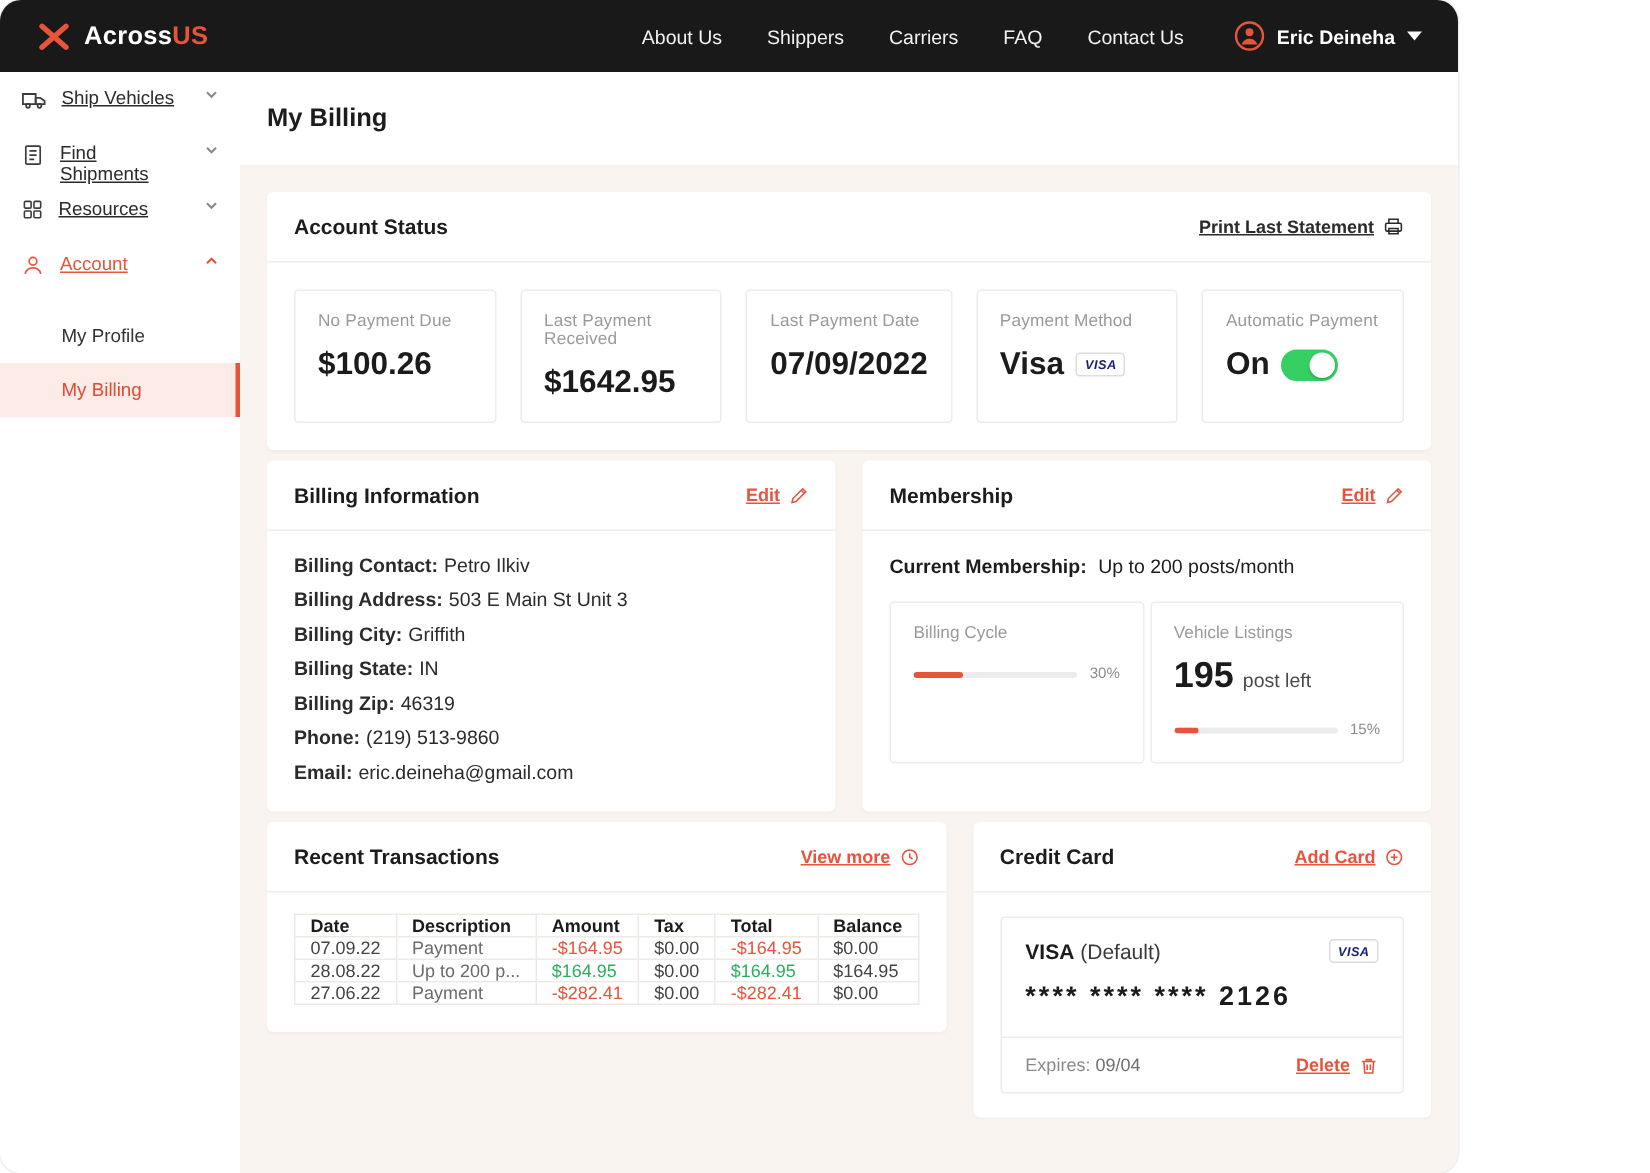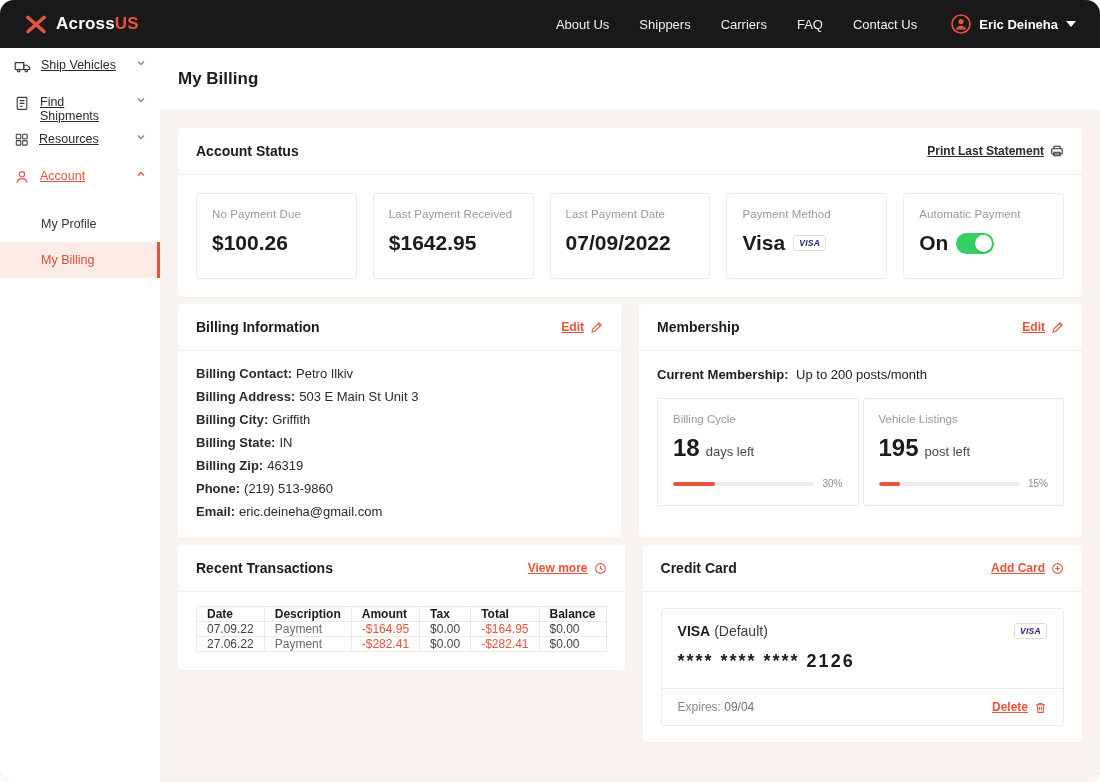--- a/index.html
+++ b/index.html
@@ -1,18 +1,18 @@
 <!DOCTYPE html>
 <html><head>
 <meta charset="utf-8">
 <style>
   * { margin: 0; padding: 0; box-sizing: border-box; }
   html, body { background: #ffffff; font-family: "Liberation Sans", "DejaVu Sans", sans-serif; }
   .app {
-    width: 1100px; height: 782px; overflow: hidden; border-radius: 14px;
+    width: 972px; height: 782px; overflow: hidden; border-radius: 14px;
     display: flex; flex-direction: column; background: #faf4f1; position: relative;
     box-shadow: 0 0 0 1px #eee;
   }
 
   
   .navbar {
     height: 48px; flex: 0 0 48px; background: #191919; color: #fff;
     display: flex; align-items: center; padding: 0 24px;
   }
   .brand { display: flex; align-items: center; gap: 8px; cursor: pointer; }
@@ -320,24 +320,20 @@
               </a>
             </div>
             <div class="membership-body">
               <p class="current-line">
                 <span class="f-label">Current Membership:</span>
                 <span>Up to 200 posts/month</span>
               </p>
               <div class="meters">
                 <div class="meter">
                   <div class="meter-label">Billing Cycle</div>
-                  <div class="meter-value">
-                    <span class="meter-num">18</span>
-                    <span class="meter-unit">days left</span>
-                  </div>
                   <div class="meter-bar-row">
                     <div class="bar-track">
                         <div class="bar-fill" style="width: 30%;"></div>
                       </div>
                     <span class="bar-pct">30%</span>
                   </div>
                 </div>
                 <div class="meter">
                   <div class="meter-label">Vehicle Listings</div>
                   <div class="meter-value">
@@ -384,20 +380,28 @@
               <tbody>
                 <tr>
                   <td>07.09.22</td>
                   <td class="desc">Payment</td>
                   <td class="neg">-$164.95</td>
                   <td>$0.00</td>
                   <td class="neg">-$164.95</td>
                   <td>$0.00</td>
                 </tr>
                 <tr>
+                  <td>28.08.22</td>
+                  <td class="desc">Up to 200 p...</td>
+                  <td class="pos">$164.95</td>
+                  <td>$0.00</td>
+                  <td class="pos">$164.95</td>
+                  <td>$164.95</td>
+                </tr>
+                <tr>
                   <td>27.06.22</td>
                   <td class="desc">Payment</td>
                   <td class="neg">-$282.41</td>
                   <td>$0.00</td>
                   <td class="neg">-$282.41</td>
                   <td>$0.00</td>
                 </tr>
               </tbody>
             </table>
           </section>

